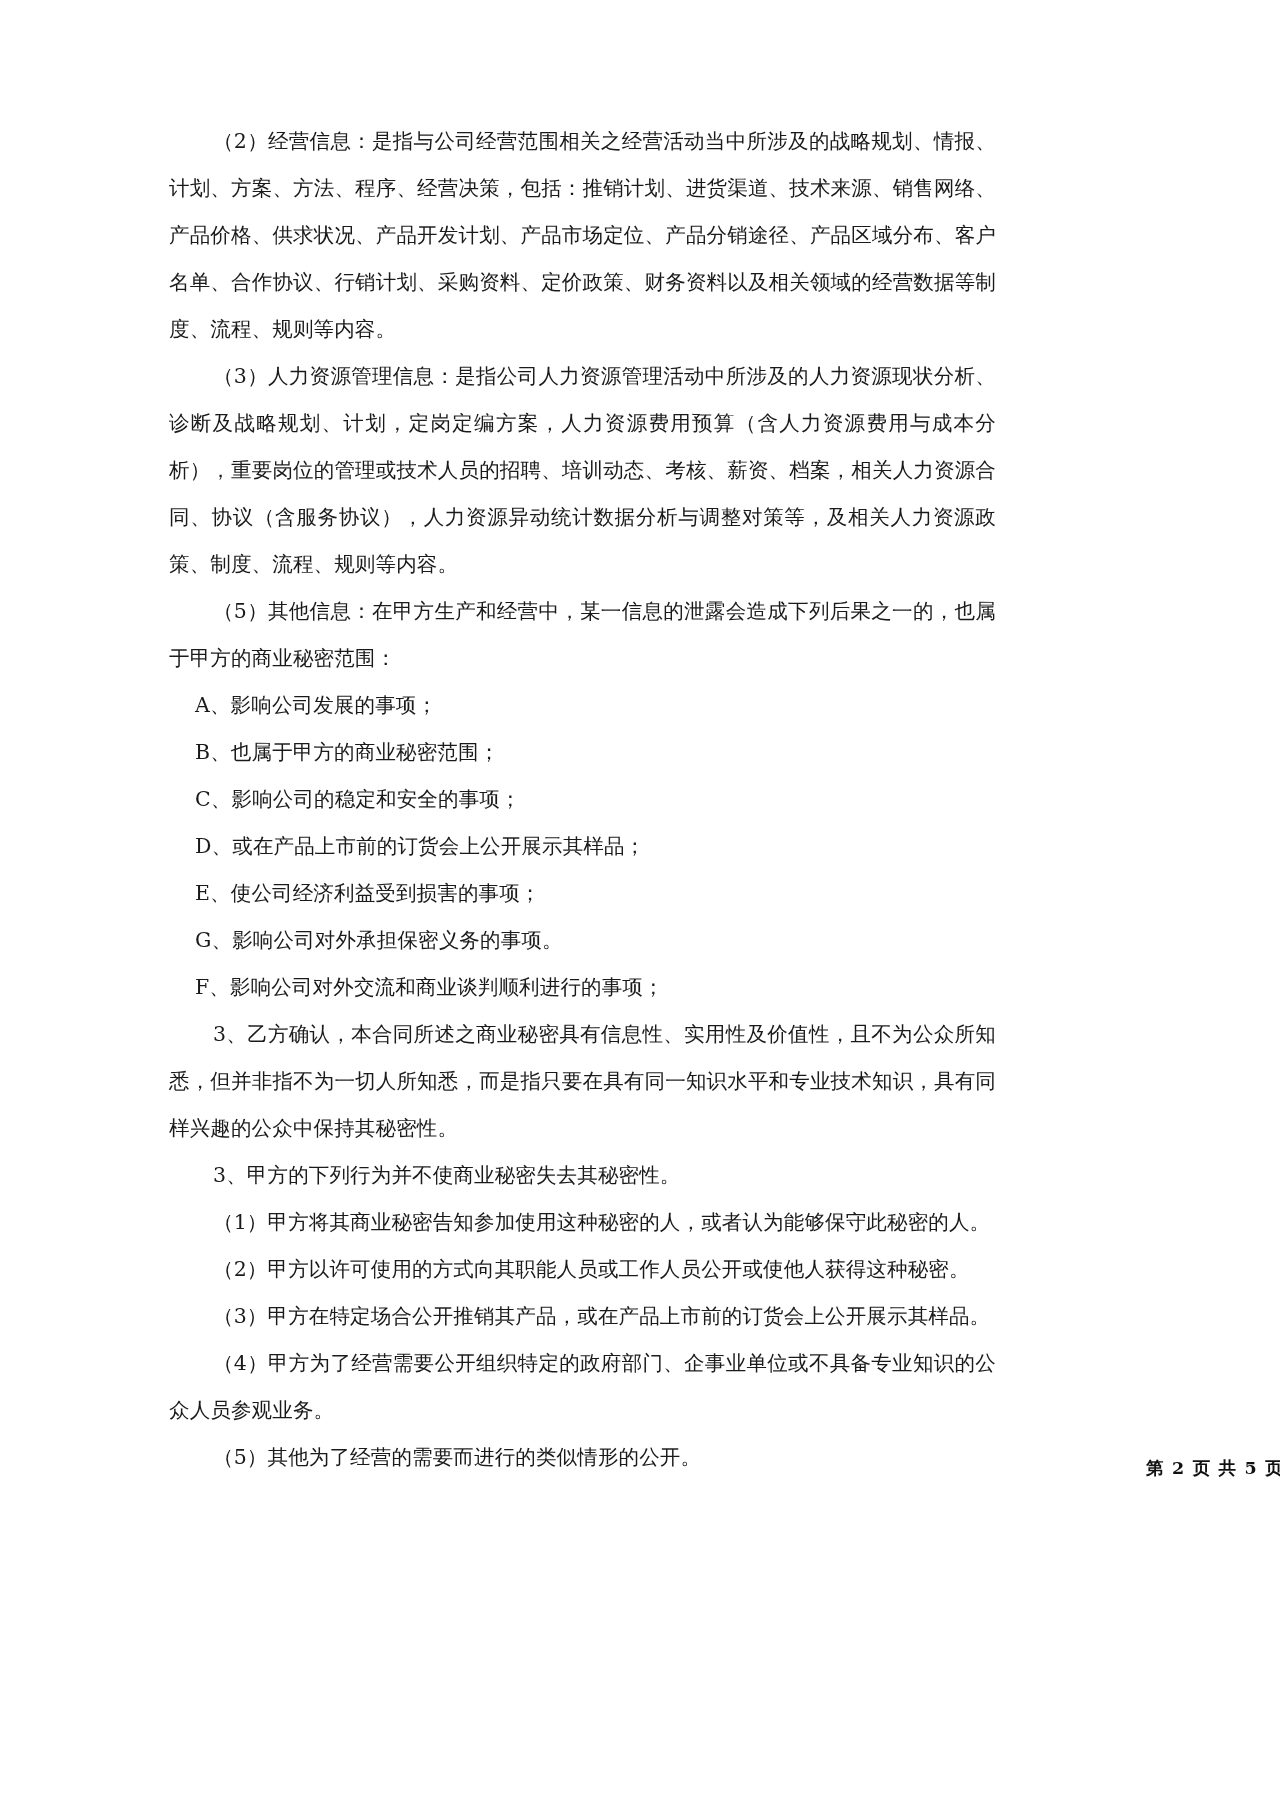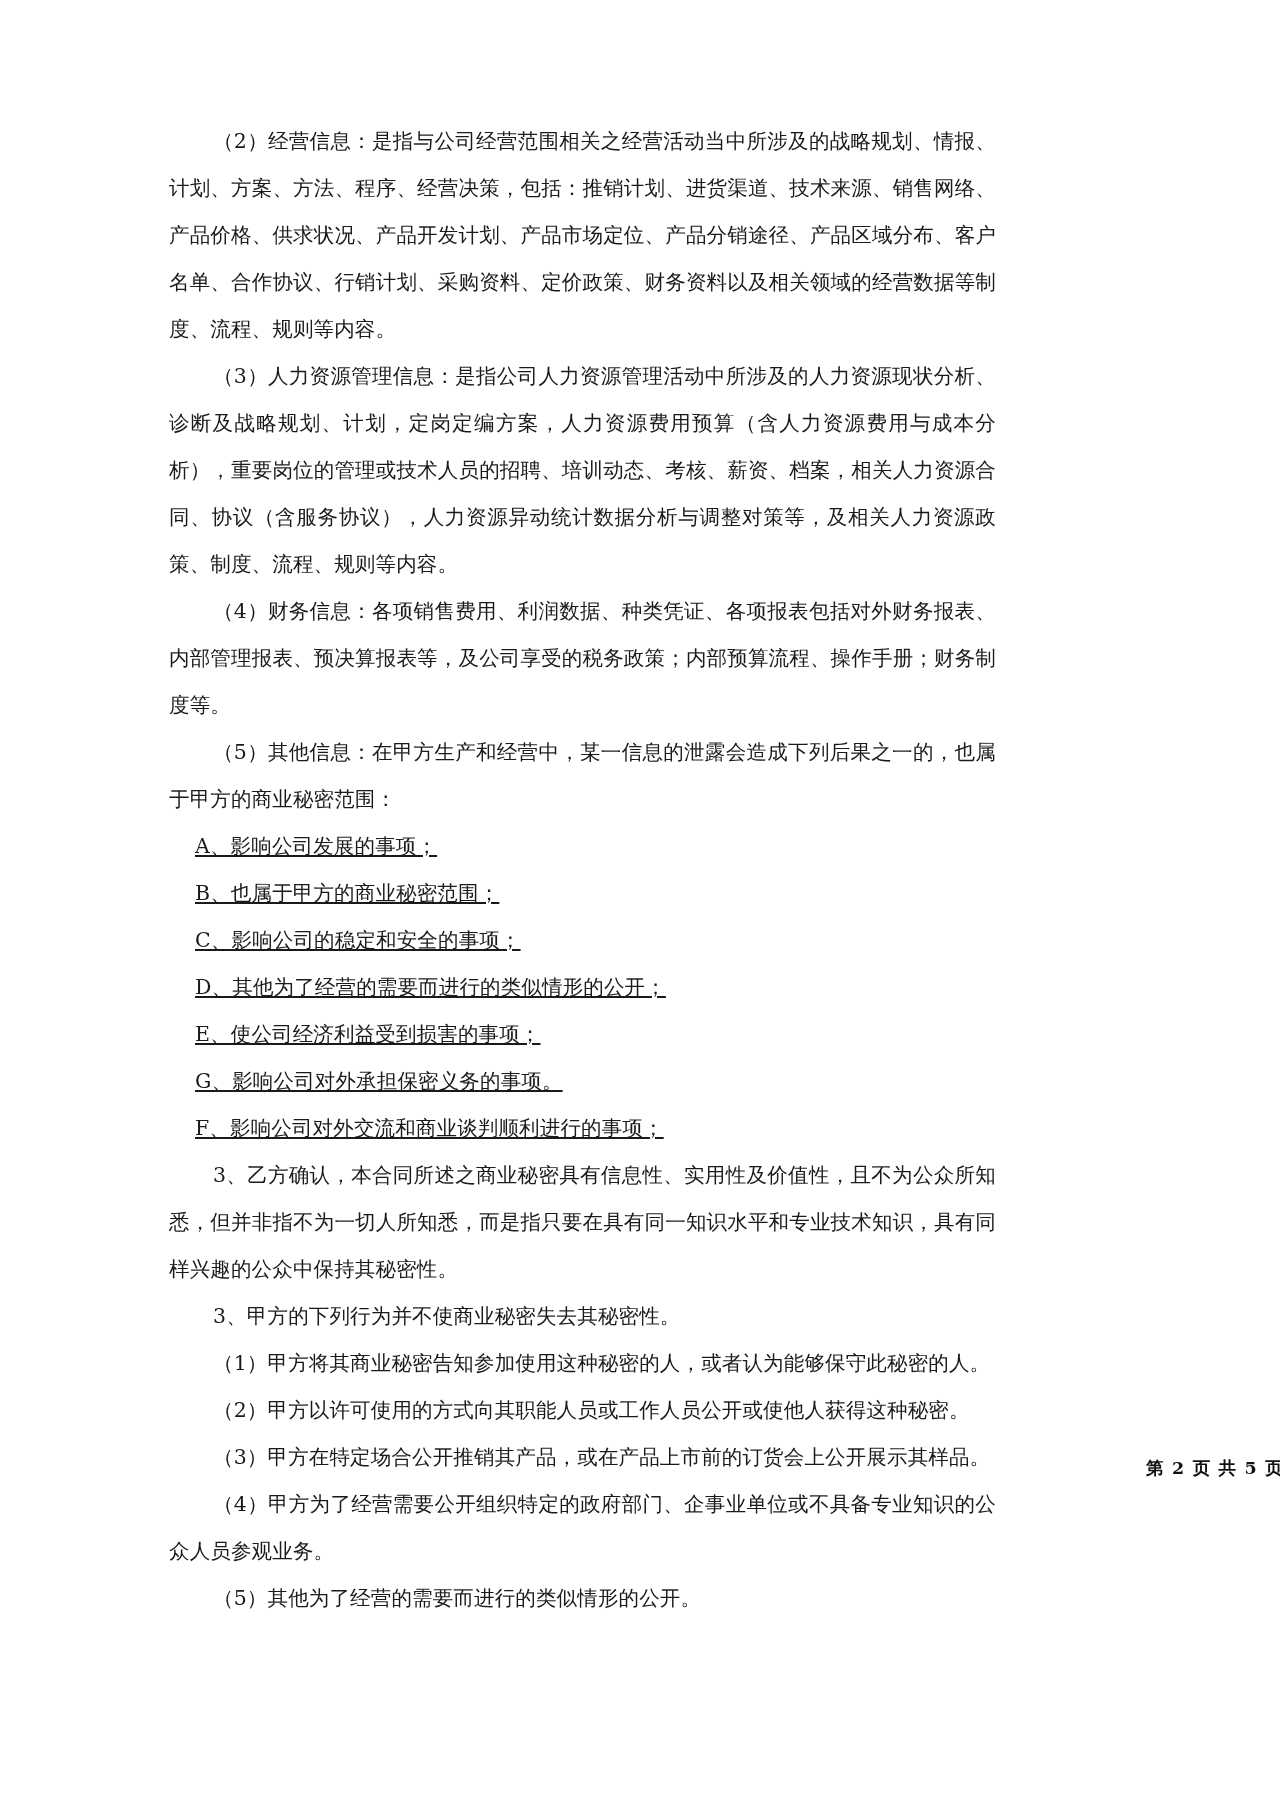--- a/index.html
+++ b/index.html
@@ -43,21 +43,20 @@
   }
 
   
   .para.indent2 {
     text-indent: 44px;
   }
 
   
   .para.indent1 {
     text-indent: 26px;
-    text-decoration: underline;
   }
 
   .para.listline {
     text-align: left;
   }
 
   #footer {
     position: absolute;
     left: 0;
     top: 1456px;
@@ -73,31 +72,30 @@
 <body>
 
 <div id="page">
 
   <div id="content">
 
     <p class="para indent2">（2）经营信息：是指与公司经营范围相关之经营活动当中所涉及的战略规划、情报、计划、方案、方法、程序、经营决策，包括：推销计划、进货渠道、技术来源、销售网络、产品价格、供求状况、产品开发计划、产品市场定位、产品分销途径、产品区域分布、客户名单、合作协议、行销计划、采购资料、定价政策、财务资料以及相关领域的经营数据等制度、流程、规则等内容。</p>
 
     <p class="para indent2">（3）人力资源管理信息：是指公司人力资源管理活动中所涉及的人力资源现状分析、诊断及战略规划、计划，定岗定编方案，人力资源费用预算（含人力资源费用与成本分析），重要岗位的管理或技术人员的招聘、培训动态、考核、薪资、档案，相关人力资源合同、协议（含服务协议），人力资源异动统计数据分析与调整对策等，及相关人力资源政策、制度、流程、规则等内容。</p>
 
-    <p class="para indent2">（4）财务信息：各项销售费用、利润数据、种类凭证、各项报表包括对外财务报表、内部管理报表、预决算报表等，及公司享受的税务政策；内部预算流程、操作手册；财务制度等。</p>
 
     <p class="para indent2">（5）其他信息：在甲方生产和经营中，某一信息的泄露会造成下列后果之一的，也属于甲方的商业秘密范围：</p>
 
     <p class="para indent1 listline">A、影响公司发展的事项；</p>
 
     <p class="para indent1 listline">B、也属于甲方的商业秘密范围；</p>
 
     <p class="para indent1 listline">C、影响公司的稳定和安全的事项；</p>
 
-    <p class="para indent1 listline">D、其他为了经营的需要而进行的类似情形的公开；</p>
+    <p class="para indent1 listline">D、或在产品上市前的订货会上公开展示其样品；</p>
 
     <p class="para indent1 listline">E、使公司经济利益受到损害的事项；</p>
 
     <p class="para indent1 listline">G、影响公司对外承担保密义务的事项。</p>
 
     <p class="para indent1 listline">F、影响公司对外交流和商业谈判顺利进行的事项；</p>
 
     <p class="para indent2">3、乙方确认，本合同所述之商业秘密具有信息性、实用性及价值性，且不为公众所知悉，但并非指不为一切人所知悉，而是指只要在具有同一知识水平和专业技术知识，具有同样兴趣的公众中保持其秘密性。</p>
 
     <p class="para indent2 listline">3、甲方的下列行为并不使商业秘密失去其秘密性。</p>

